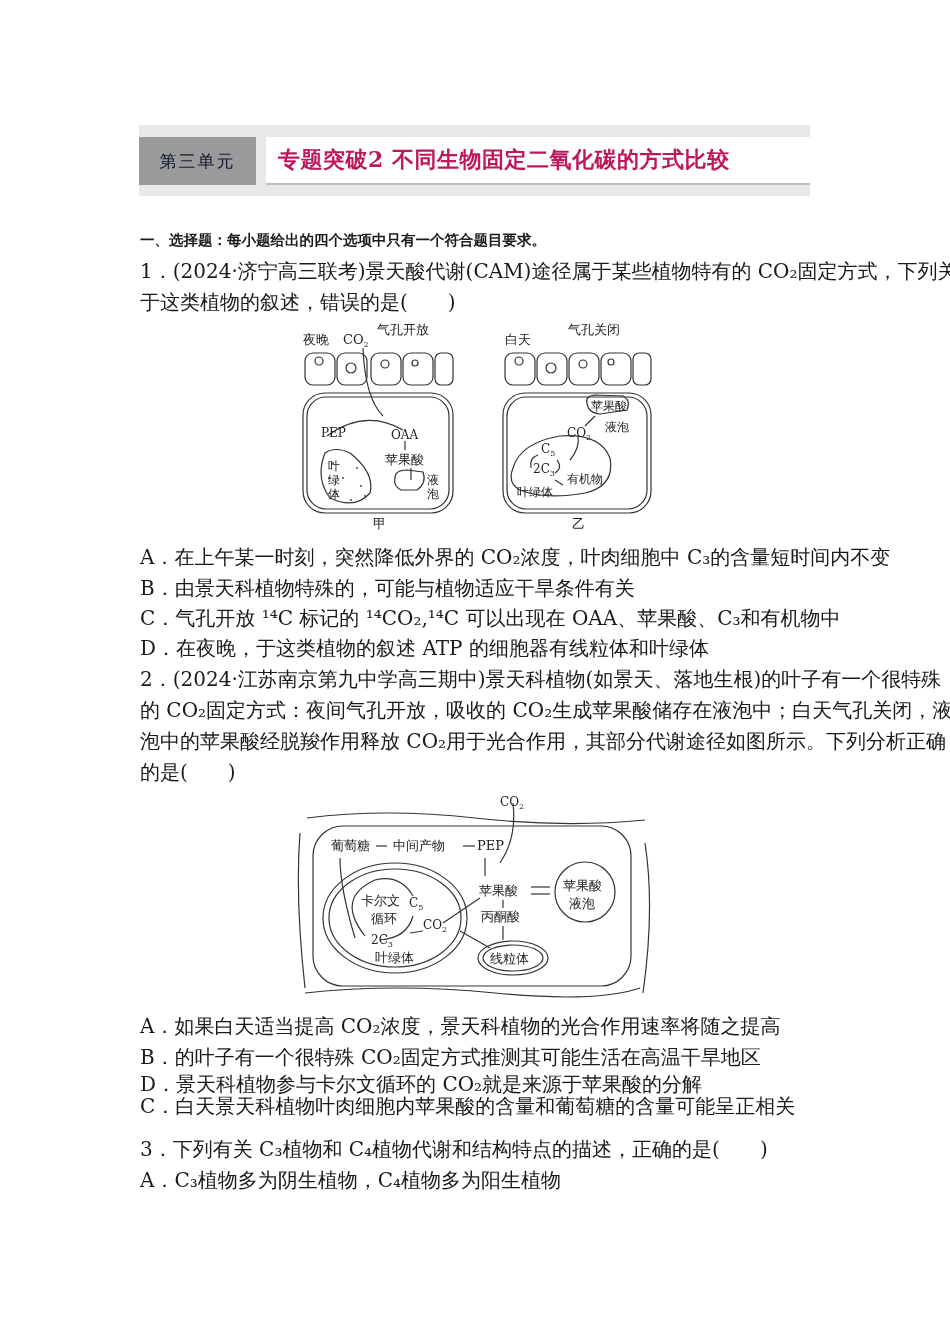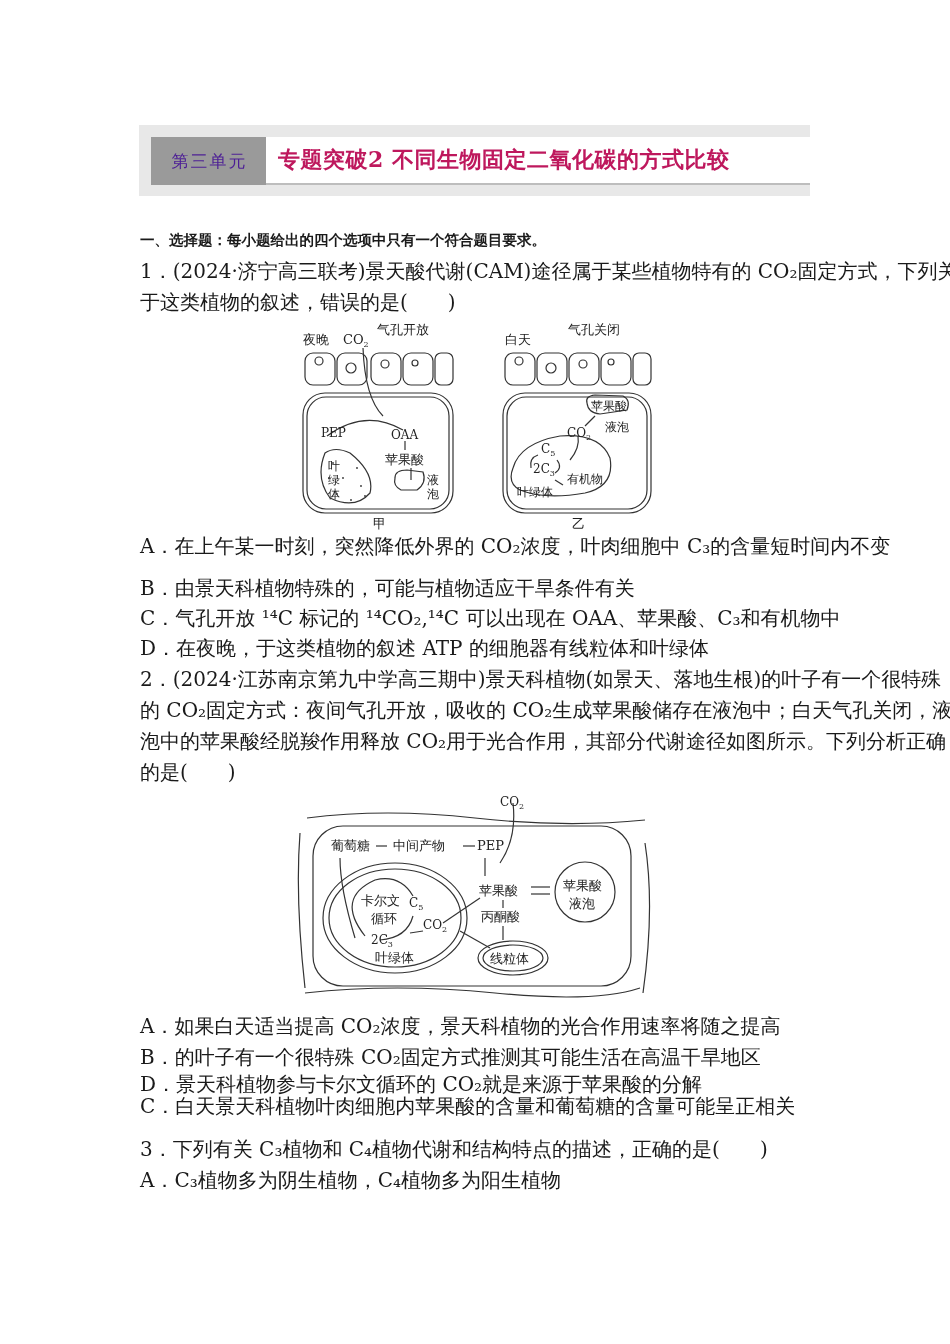--- a/index.html
+++ b/index.html
@@ -7,24 +7,24 @@
       width: 950px; height: 1344px; position: relative; overflow: hidden;
       font-family: "DejaVu Serif", "Liberation Serif", serif;
       color: #1a1a1a;
     }
     .header-band {
       position: absolute; left: 139px; top: 125px; width: 671px; height: 71px;
       background: #e8e8e8;
     }
     .unit-label {
       position: absolute; left: 139px; top: 137px; width: 117px; height: 48px;
-      background: #9a9a9a; color: #4c1d95;
+      background: #9a9a9a; color: #0f172a;
       font-family: "DejaVu Sans", "Liberation Sans", sans-serif;
       font-size: 17px; letter-spacing: 2px;
-      display: flex; align-items: center; justify-content: center; margin-left: 12px;
+      display: flex; align-items: center; justify-content: center;
     }
     .title-box {
       position: absolute; left: 266px; top: 137px; width: 544px; height: 48px;
       background: #ffffff; border-bottom: 2px solid #bdbdbd;
       display: flex; align-items: center; padding-left: 12px; box-sizing: border-box;
     }
     .title-text {
       font-family: "DejaVu Serif", "Liberation Serif", serif;
       font-weight: bold; font-size: 22px; color: #be185d; letter-spacing: 0.5px;
     }
@@ -126,21 +126,21 @@
     <text x="310" y="113" font-size="12">液泡</text>
     <text x="272" y="119" font-size="12">CO<tspan font-size="8" dy="3">2</tspan></text>
     <text x="246" y="135" font-size="12">C<tspan font-size="8" dy="3">5</tspan></text>
     <text x="238" y="155" font-size="12">2C<tspan font-size="8" dy="3">3</tspan></text>
     <text x="272" y="165" font-size="12">有机物</text>
     <text x="222" y="178" font-size="12">叶绿体</text>
     <text x="277" y="210" font-size="13">乙</text>
   </svg>
 </div>
 
-<div class="line" style="top:536px;">A．在上午某一时刻，突然降低外界的 CO₂浓度，叶肉细胞中 C₃的含量短时间内不变</div>
+<div class="line" style="top:547px;">A．在上午某一时刻，突然降低外界的 CO₂浓度，叶肉细胞中 C₃的含量短时间内不变</div>
 <div class="line" style="top:578px;">B．由景天科植物特殊的，可能与植物适应干旱条件有关</div>
 <div class="line" style="top:608px;">C．气孔开放 ¹⁴C 标记的 ¹⁴CO₂,¹⁴C 可以出现在 OAA、苹果酸、C₃和有机物中</div>
 <div class="line" style="top:638px;">D．在夜晚，于这类植物的叙述 ATP 的细胞器有线粒体和叶绿体</div>
 
 <div class="line" style="top:669px;"><span>2．</span><span>(2024·江苏南京第九中学高三期中)景天科植物(如景天、落地生根)的叶子有一个很特殊</span></div>
 <div class="line" style="top:700px;">的 CO₂固定方式：夜间气孔开放，吸收的 CO₂生成苹果酸储存在液泡中；白天气孔关闭，液</div>
 <div class="line" style="top:731px;">泡中的苹果酸经脱羧作用释放 CO₂用于光合作用，其部分代谢途径如图所示。下列分析正确</div>
 <div class="line" style="top:762px;">的是(　　)</div>
 
 <div class="figure" style="left:295px; top:788px; width:360px; height:215px;">

